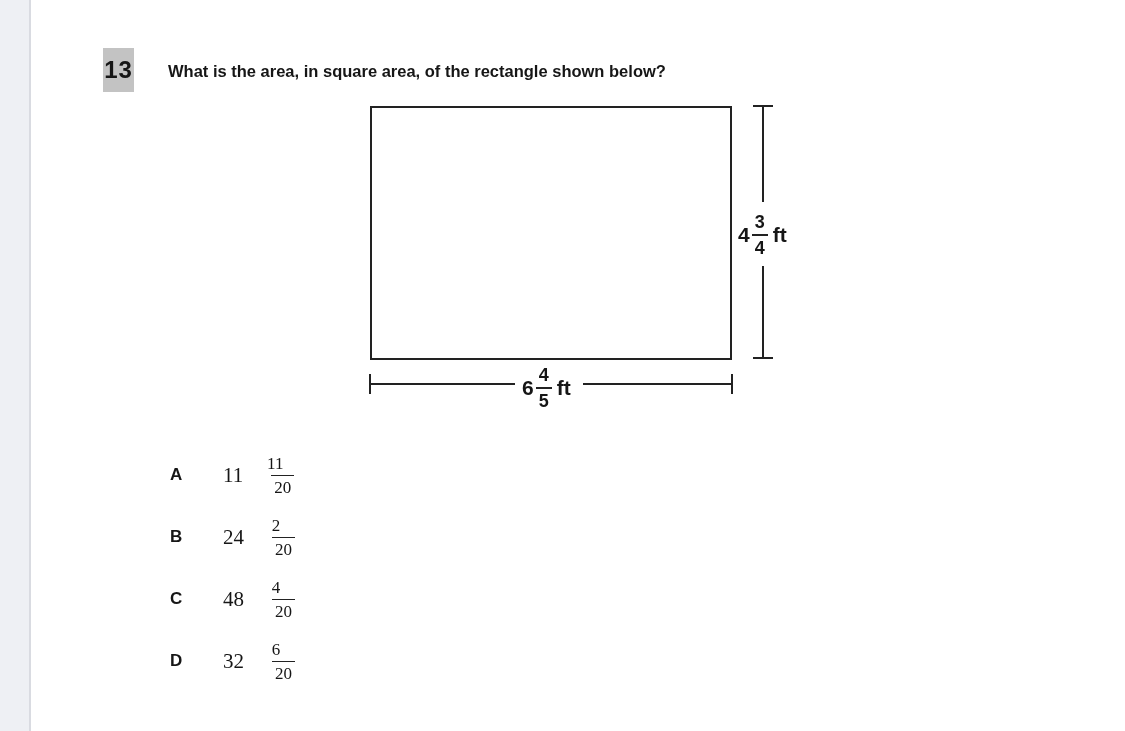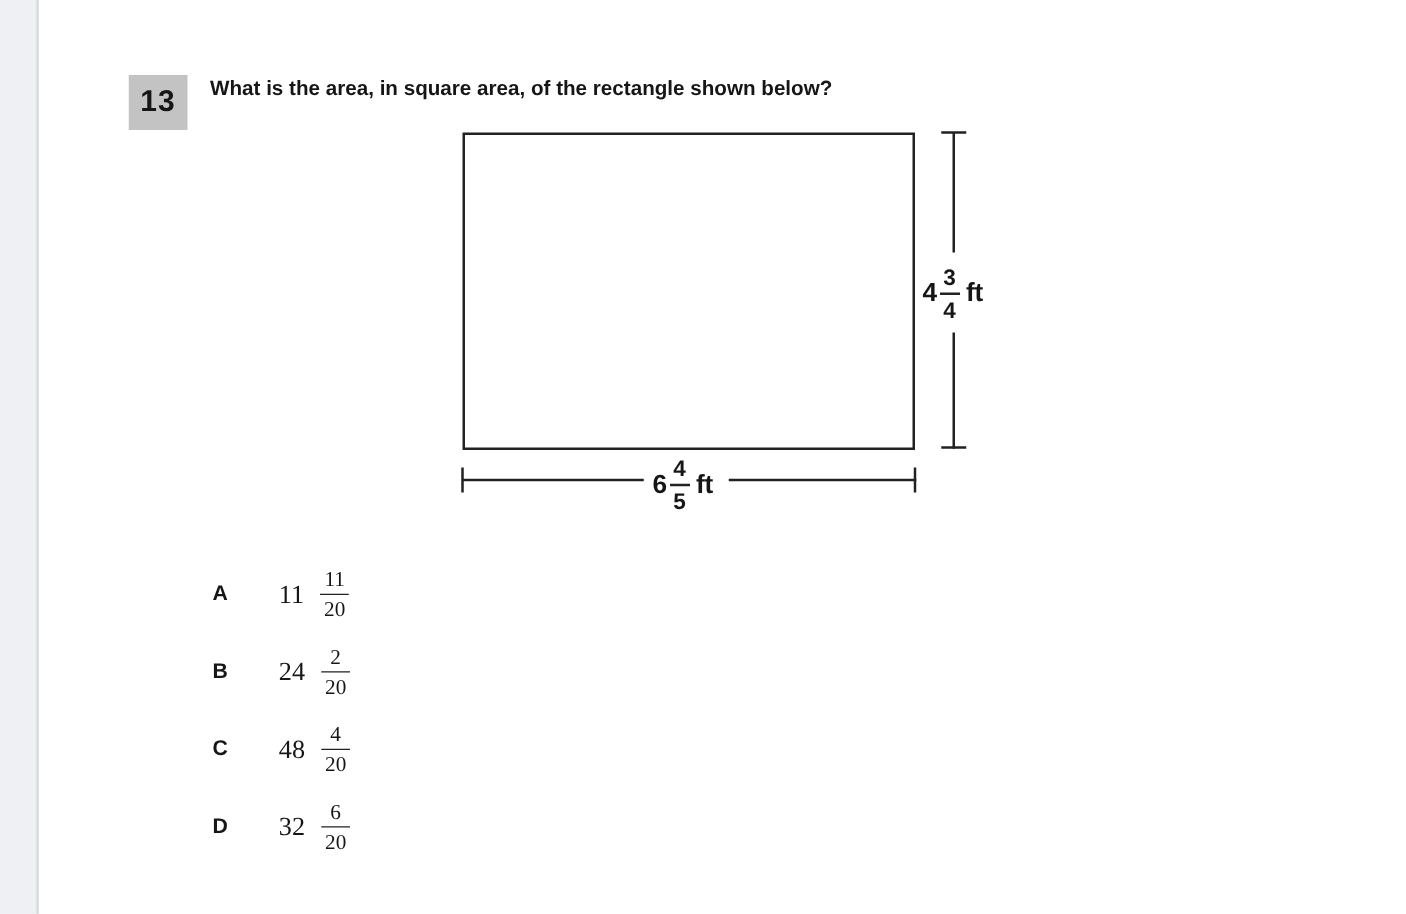--- a/index.html
+++ b/index.html
@@ -22,22 +22,22 @@
     position: absolute;
     left: 0; top: 0;
     width: 31px; height: 731px;
     background: var(--sidebar-bg);
     border-right: 2px solid #d9dbe1;
   }
 
   
   .qnum-box {
     position: absolute;
-    left: 103px; top: 60px;
-    width: 47px; height: 44px;
+    left: 103px; top: 48px;
+    width: 31px; height: 44px;
     background: var(--question-box-bg);
     display: flex; align-items: center; justify-content: center;
     font-size: 24px; font-weight: 700; color: #161616;
     letter-spacing: 1px;
   }
 
   .question-text {
     position: absolute;
     left: 168px; top: 62px;
     font-size: 16.5px;
@@ -104,21 +104,21 @@
     color: #161616;
   }
   .choice-value {
     display: flex; align-items: center;
     font-family: "Liberation Serif", serif;
     font-size: 21px;
     color: #161616;
     gap: 12px;
   }
   .choice-value .frac { font-size: 17px; margin-left: 1px; }
-  .choice-value .frac .den { border-top: 1.5px solid var(--line); }
+  .choice-value .frac .den { border-top: 1.5px solid var(--line); margin-left: 15px; }
 </style>
 </head>
 <body>
 
 <div class="page-edge"></div>
 
 <div class="qnum-box">
   <span>13</span>
 </div>
 

